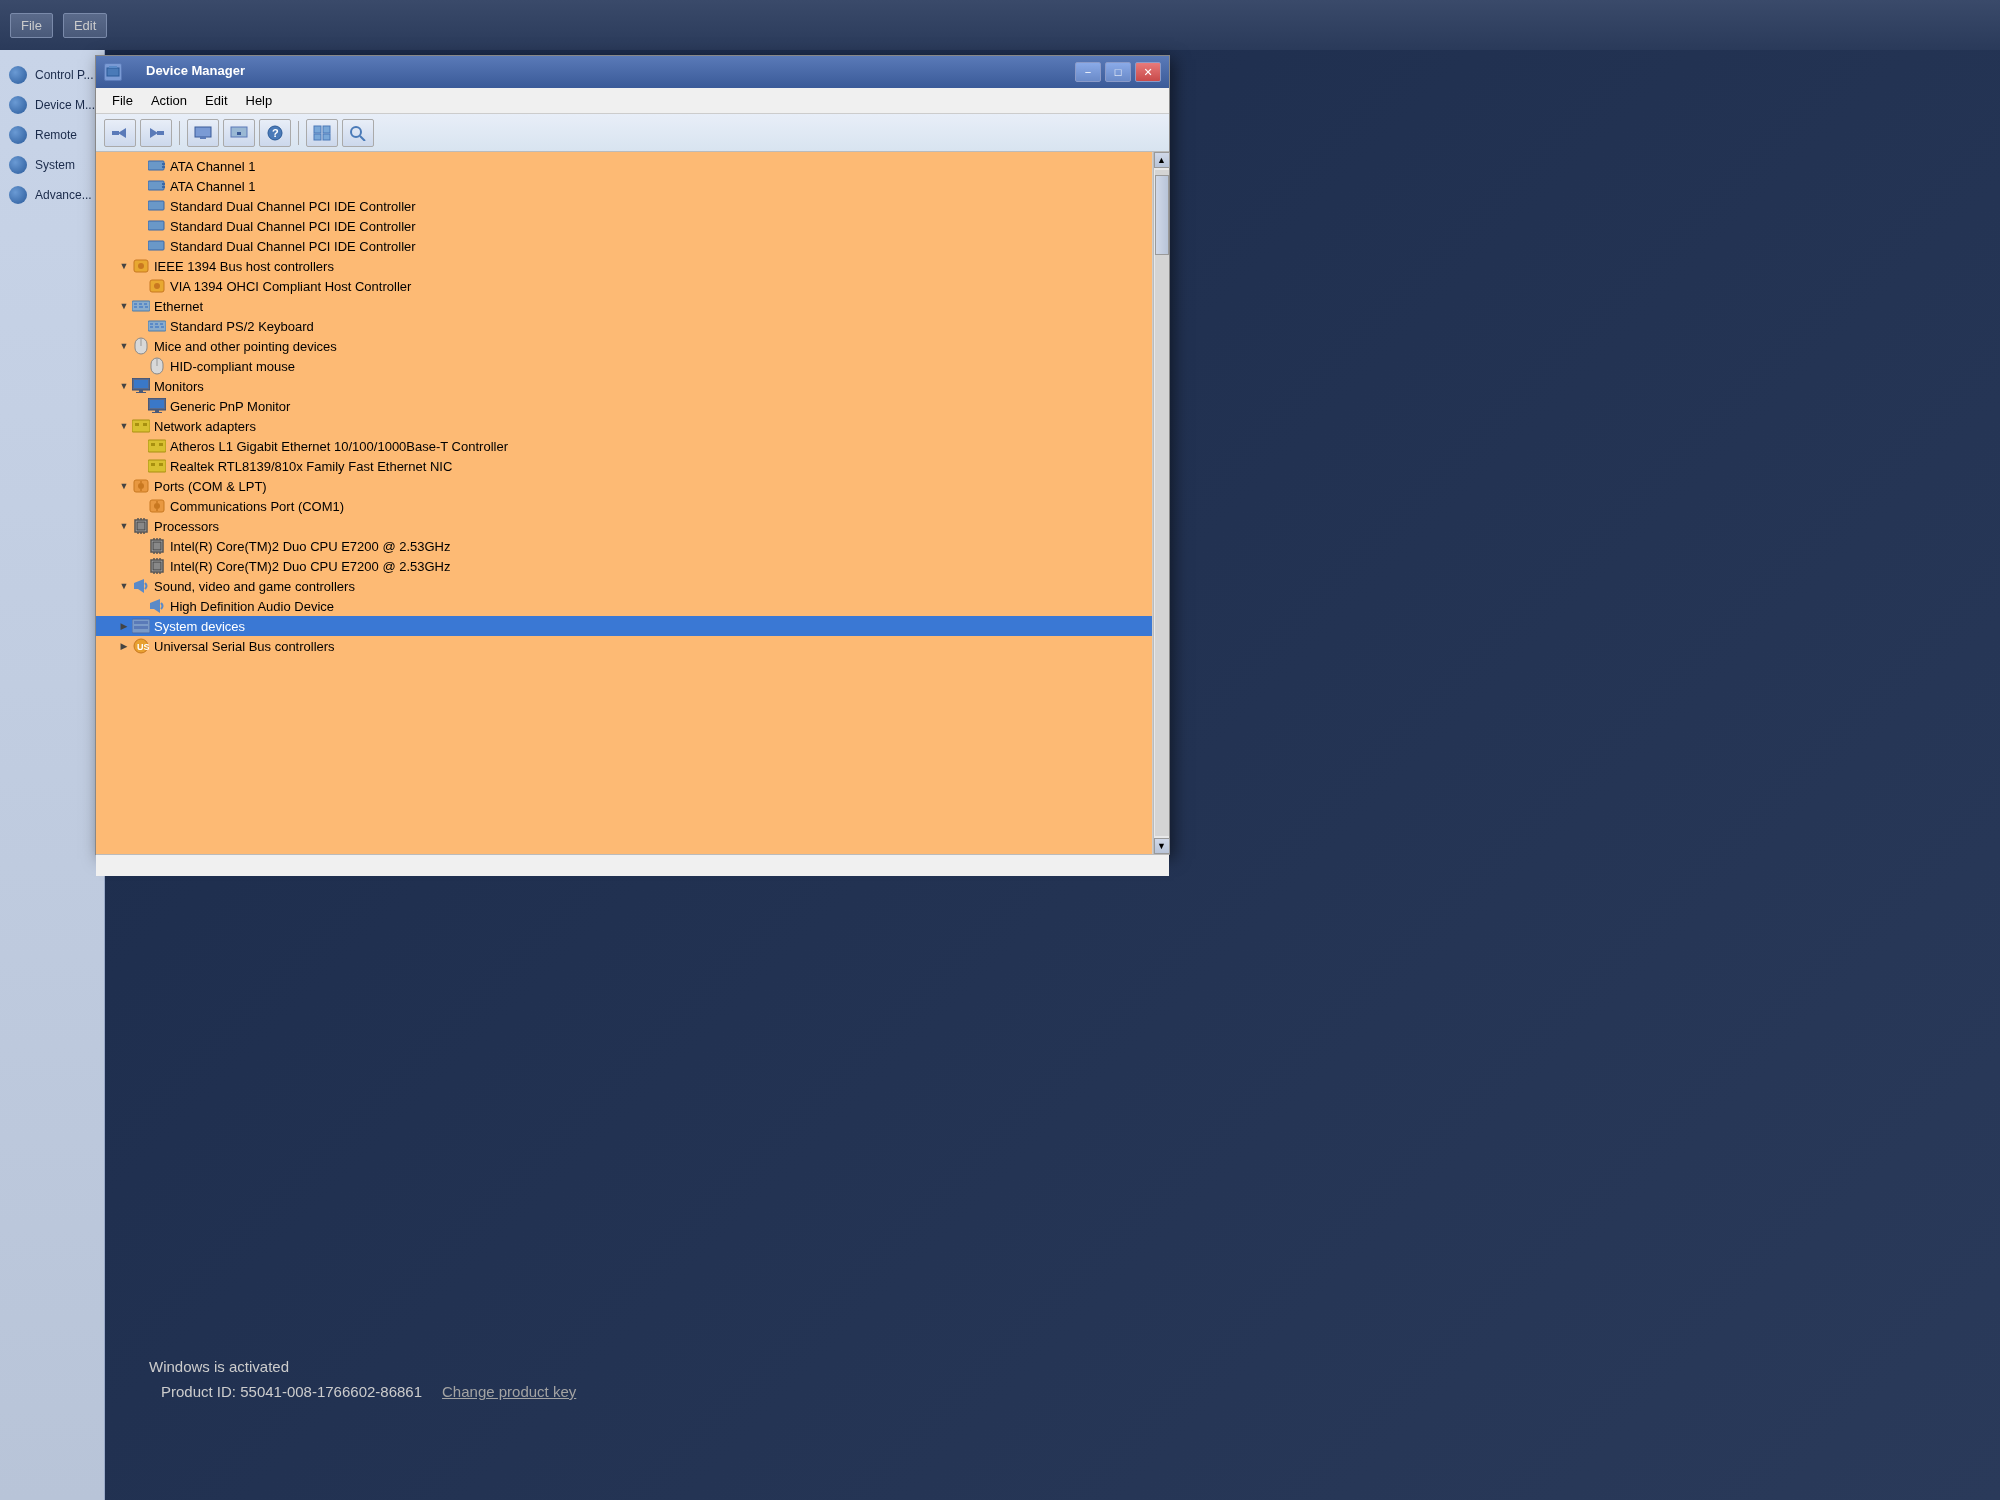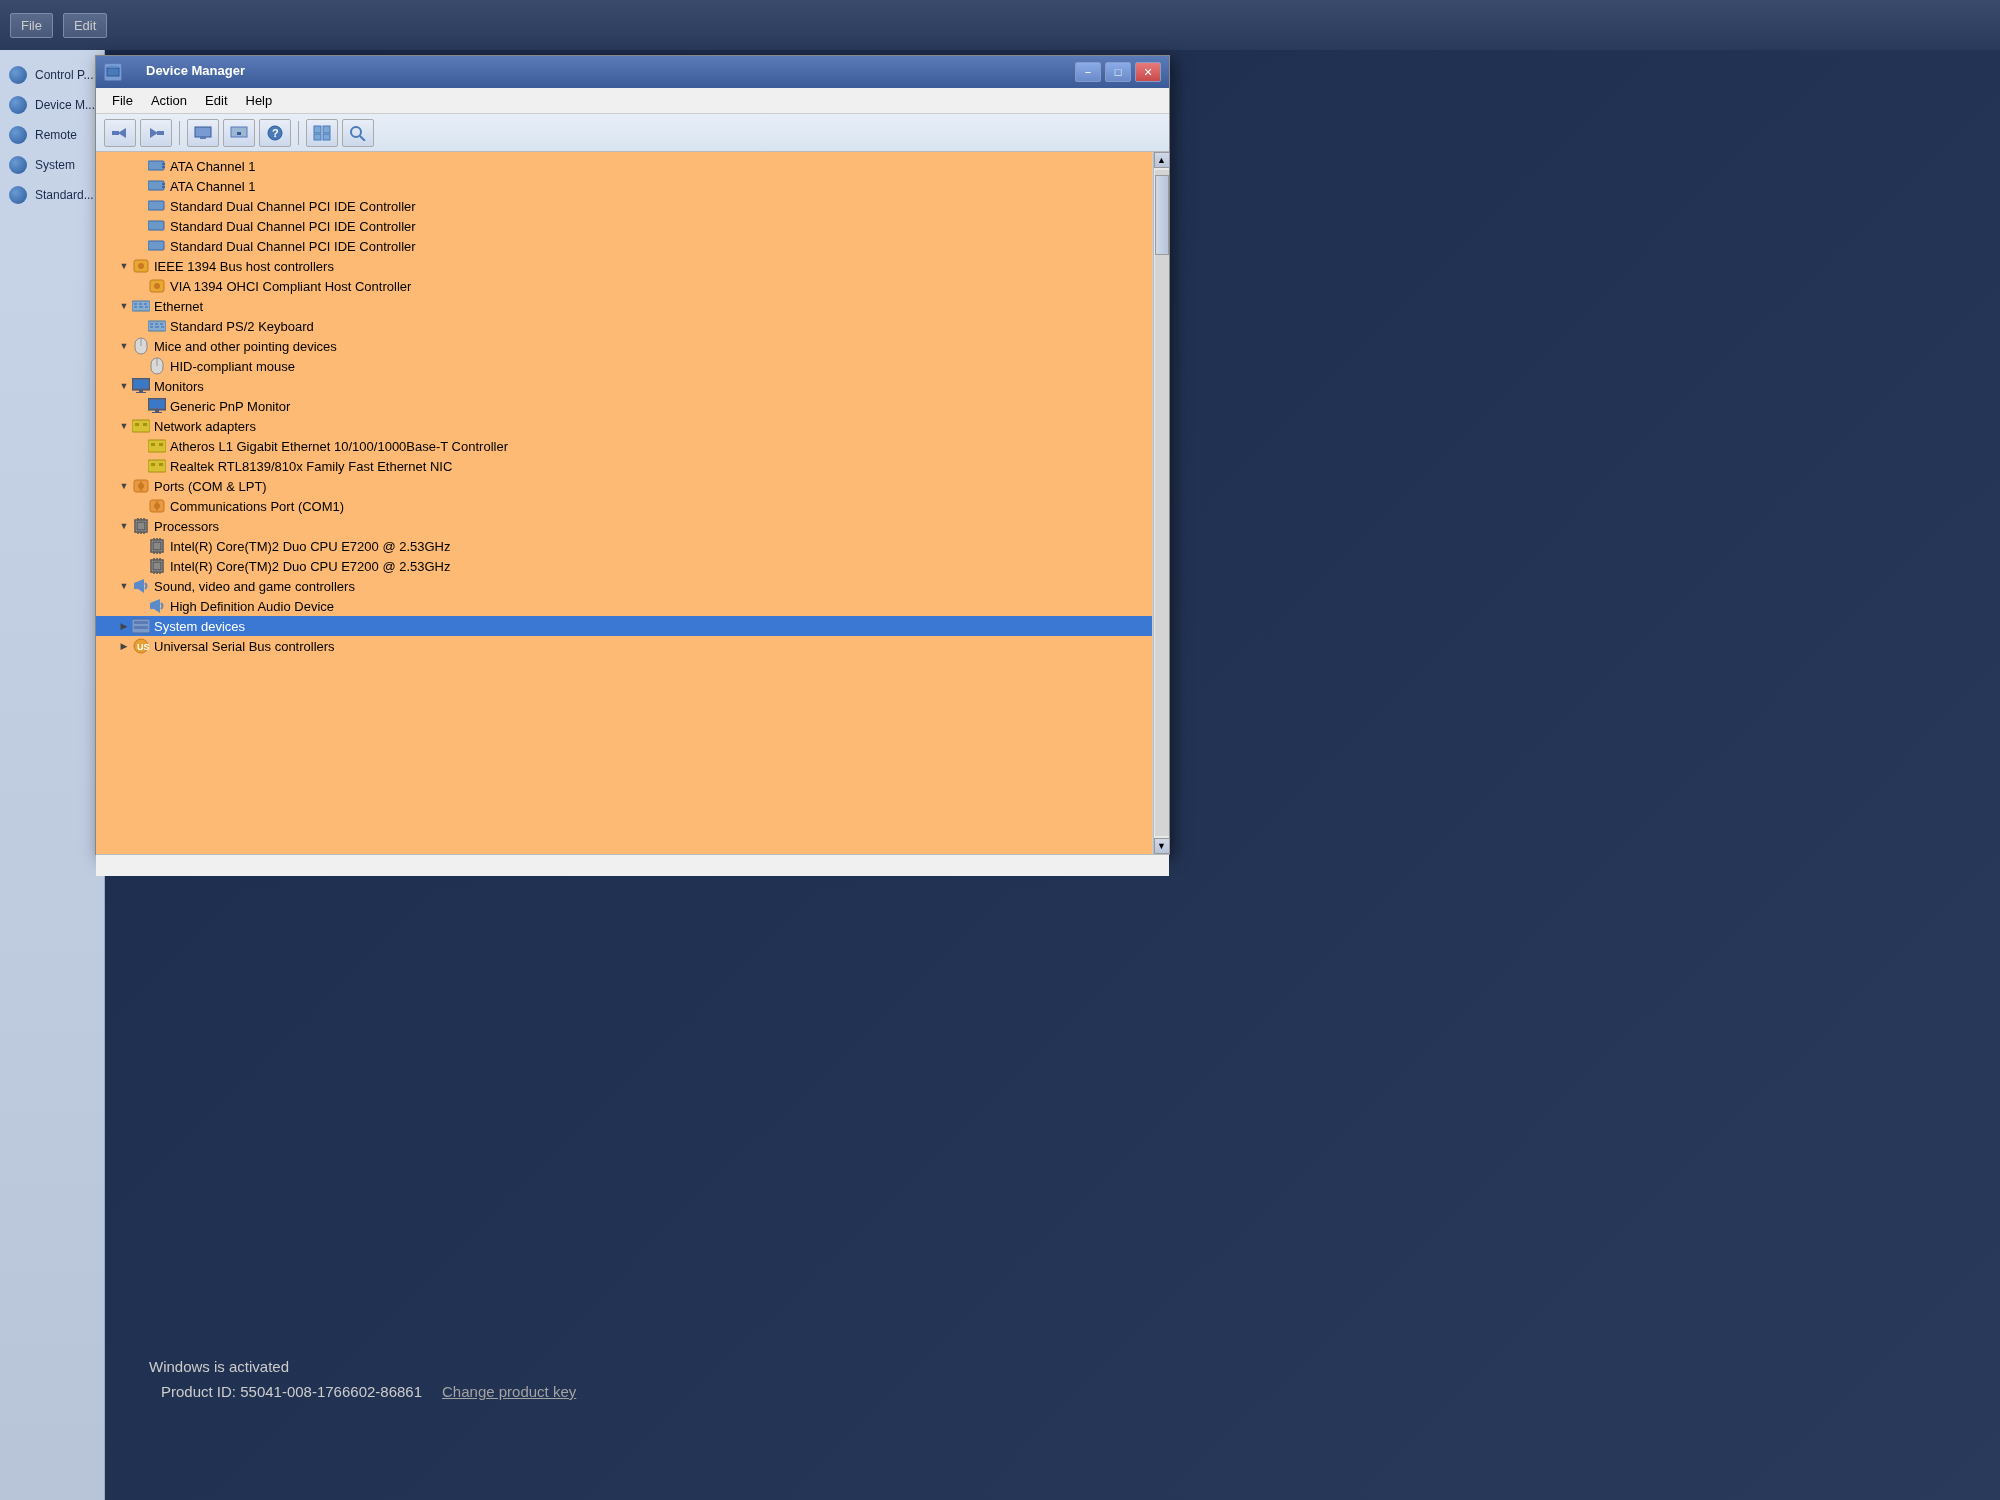--- a/index.html
+++ b/index.html
@@ -354,21 +354,21 @@
   <div class="left-panel-item">
     <div class="left-panel-icon"></div>
     <span>Remote</span>
   </div>
   <div class="left-panel-item">
     <div class="left-panel-icon"></div>
     <span>System</span>
   </div>
   <div class="left-panel-item">
     <div class="left-panel-icon"></div>
-    <span>Standard...</span>
+    <span>Advance...</span>
   </div>
 </div>
 
 <div class="dm-window">
 
   <div class="title-bar">
     <div class="title-bar-left">
       <div class="title-bar-icon">
         <svg width="14" height="14" viewBox="0 0 14 14">
           <rect x="1" y="3" width="12" height="8" fill="#4a7ab8" stroke="#2a5a98" stroke-width="1"></rect>

